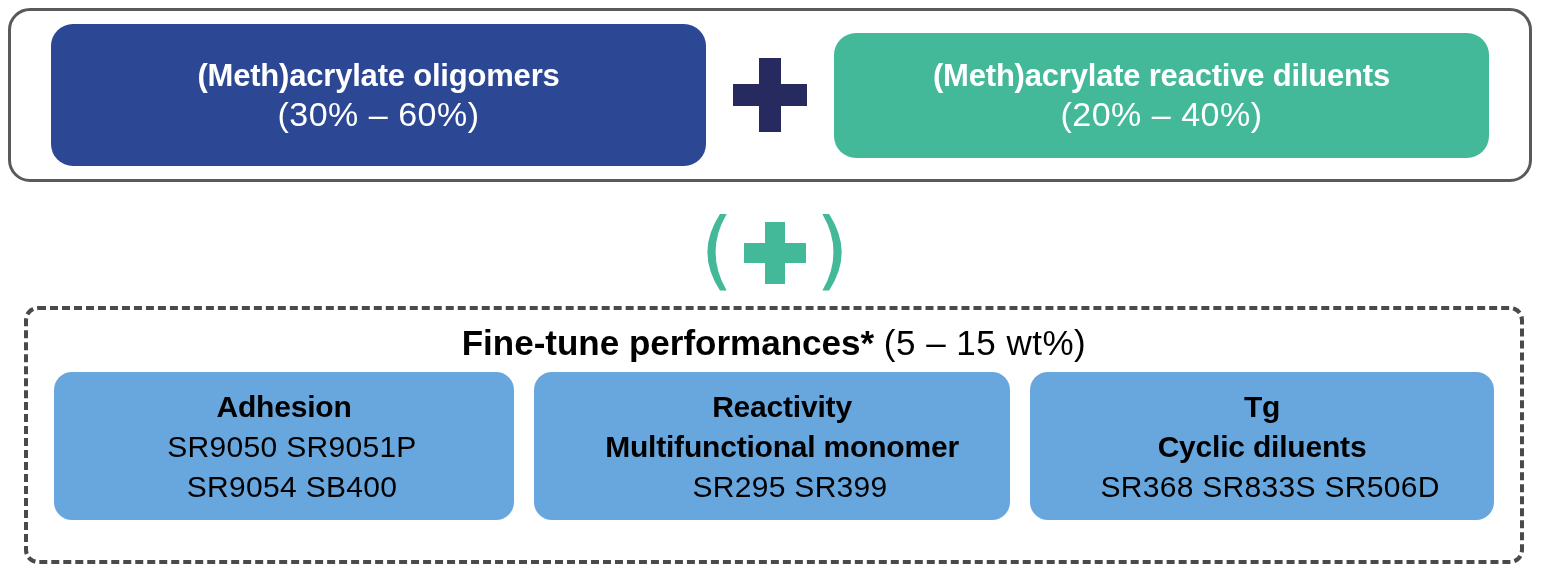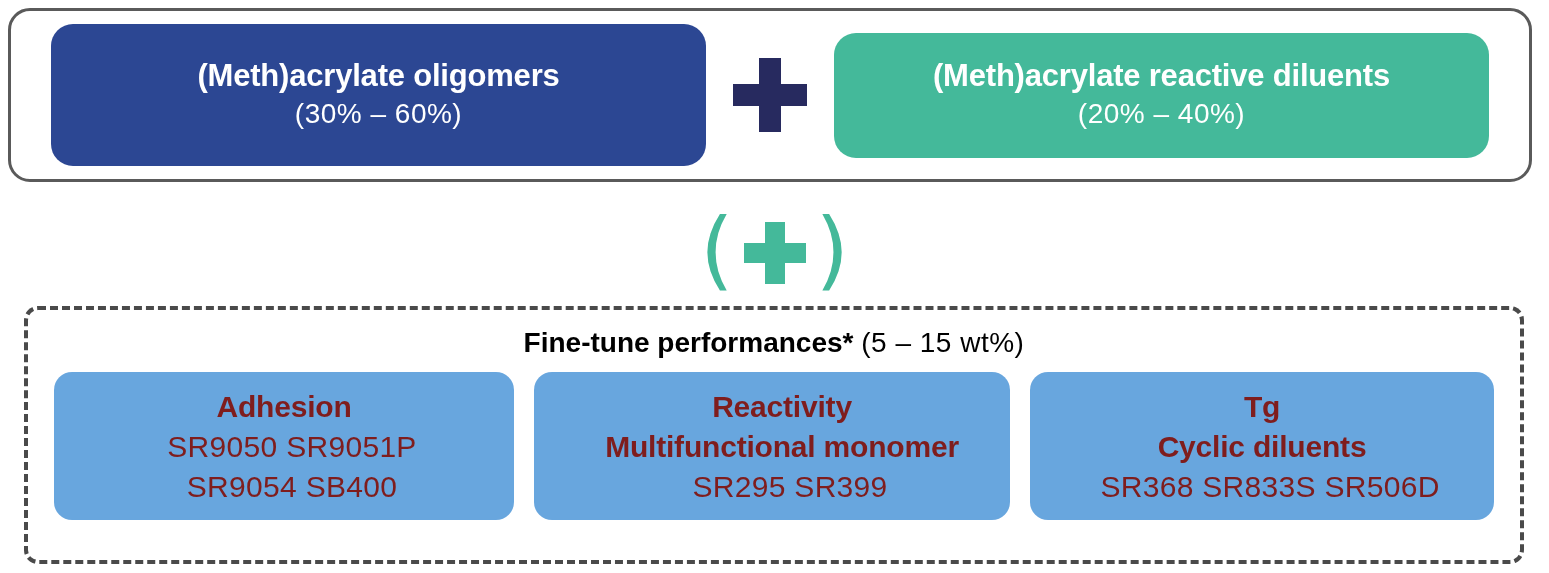--- a/index.html
+++ b/index.html
@@ -63,21 +63,21 @@
 
   .pill-title {
     font-weight: bold;
     font-size: 31px;
     line-height: 38px;
     letter-spacing: -0.2px;
   }
 
   .pill-sub {
     font-weight: normal;
-    font-size: 28px;
+    font-size: 34px;
     line-height: 38px;
     letter-spacing: 0.5px;
   }
 
   
   .plus-mark {
     position: relative;
     width: 74px;
     height: 74px;
     flex: 0 0 auto;
@@ -154,21 +154,21 @@
     width: 1500px;
     height: 258px;
     border: 4px dashed #4a4a4a;
     border-radius: 14px;
     box-sizing: border-box;
   }
 
   .bottom-title {
     text-align: center;
     margin-top: 12px;
-    font-size: 28px;
+    font-size: 35px;
     line-height: 42px;
     color: #000000;
     white-space: nowrap;
   }
   .bottom-title .bt-bold {
     font-weight: bold;
   }
   .bottom-title .bt-reg {
     font-weight: normal;
     letter-spacing: 0.5px;
@@ -179,21 +179,21 @@
     justify-content: center;
     align-items: stretch;
     gap: 20px;
     margin-top: 8px;
     padding: 0 26px;
   }
 
   .card {
     background: #68A6DE;
     border-radius: 18px;
-    color: #7f1d1d;
+    color: #000000;
     text-align: center;
     box-sizing: border-box;
     padding: 12px 10px 10px 10px;
     display: flex;
     flex-direction: column;
     align-items: center;
     justify-content: center;
     height: 148px;
   }
   .card-adhesion  { width: 462px; }

